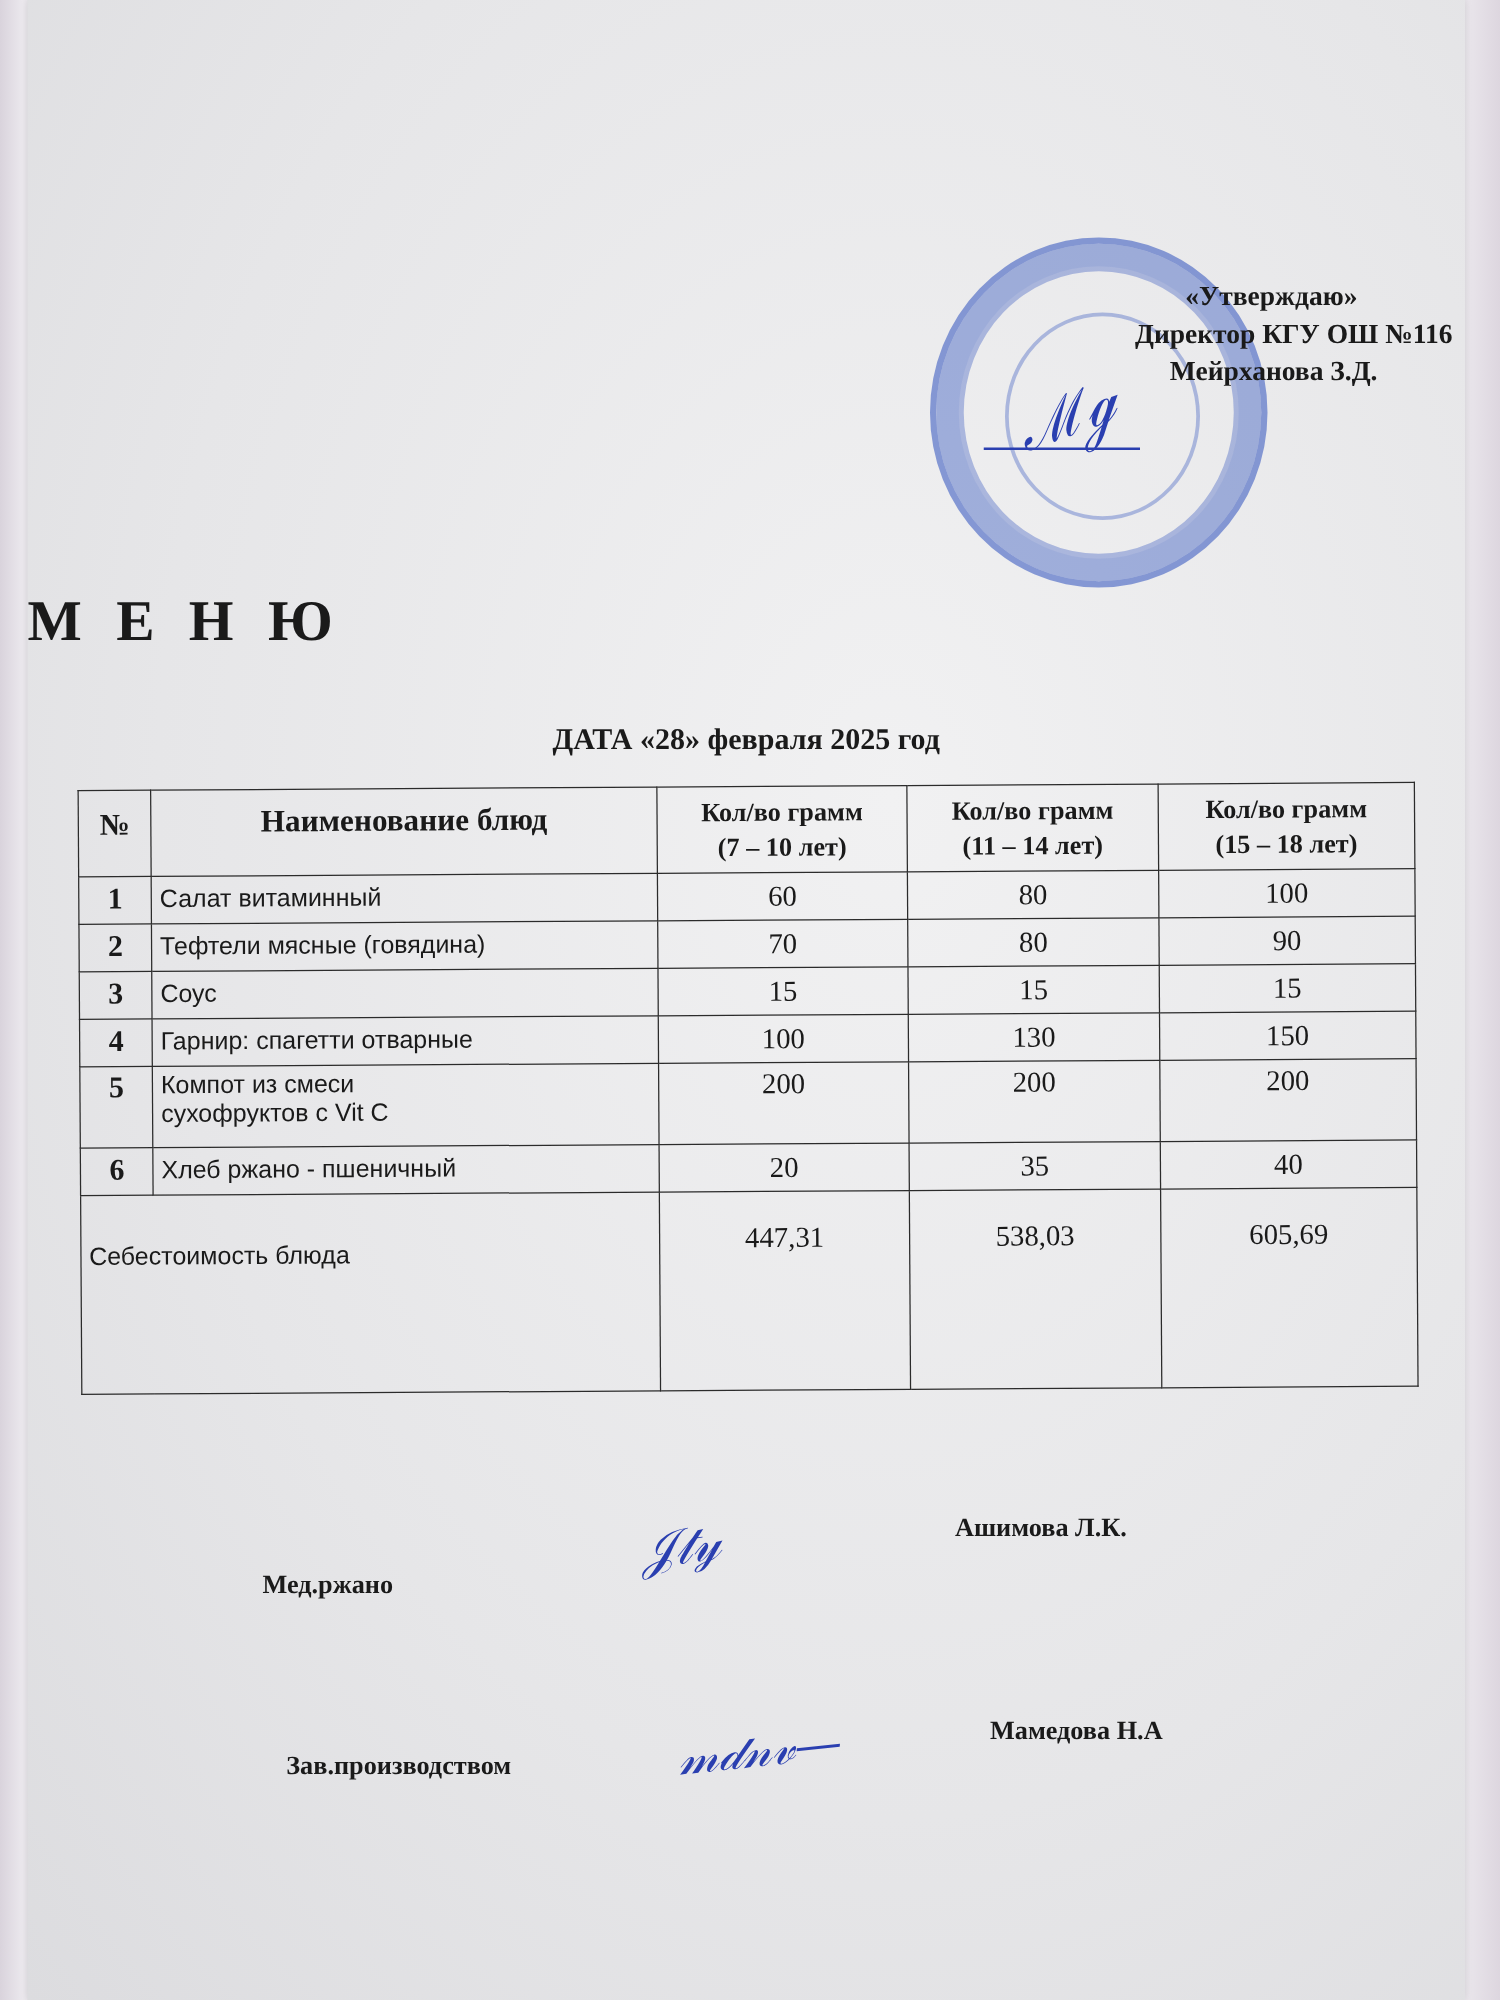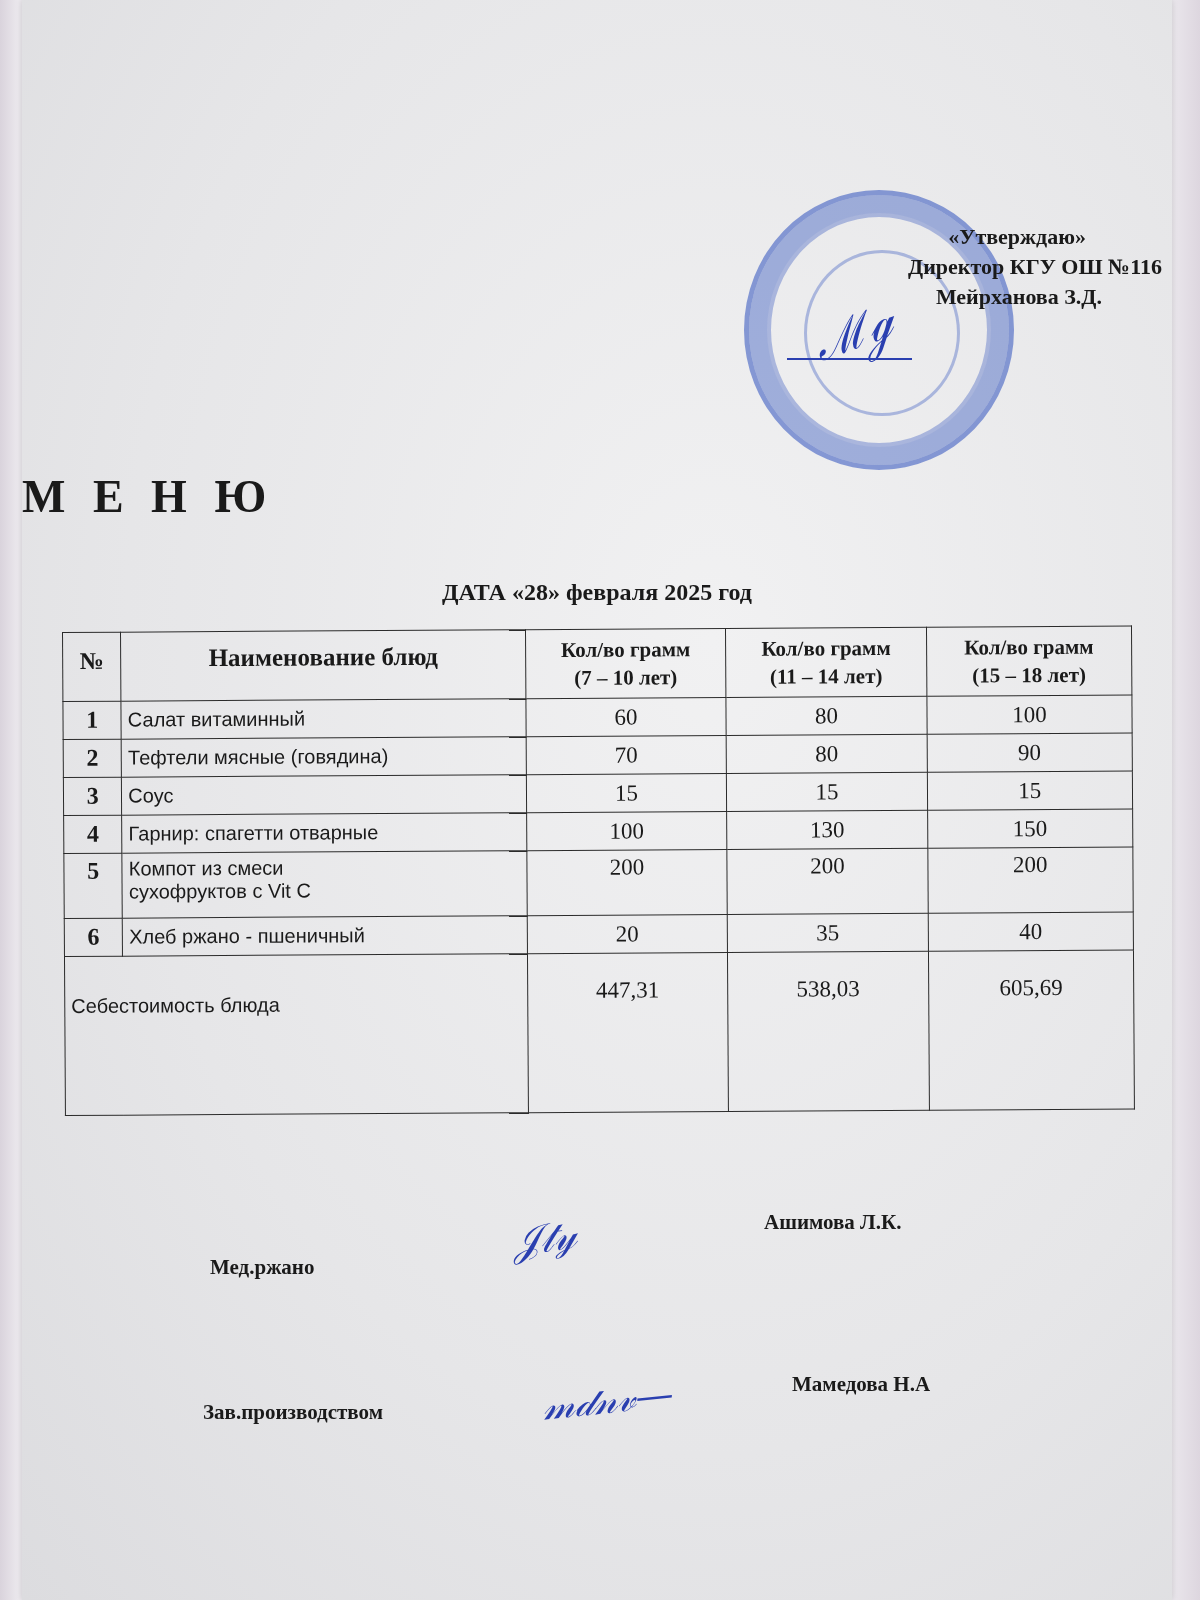--- a/index.html
+++ b/index.html
@@ -61,21 +61,21 @@
   table.menu td.n { text-align: center; font-weight: bold; font-size: 24px; }
   table.menu td.dish { font-family: "Liberation Sans", sans-serif; font-size: 20px; }
   table.menu td.v { text-align: center; font-size: 23px; }
   table.menu tr.tall td { height: 60px; vertical-align: top; padding-top: 4px; }
   table.menu tr.cost td { height: 120px; vertical-align: top; padding-top: 20px; }
   table.menu td.costlabel { font-family: "Liberation Sans", sans-serif; font-size: 20px; padding-top: 38px !important; }
   table.menu td.costv { text-align: center; font-size: 23px; padding-top: 24px !important; }
   .role, .person { position: absolute; font-weight: bold; font-size: 21px; }
   .role-nurse { left: 188px; top: 1255px; }
   .person-nurse { left: 742px; top: 1210px; text-align: center; }
-  .role-prod { left: 181px; top: 1400px; text-align: center; }
+  .role-prod { left: 207px; top: 1400px; text-align: center; }
   .person-prod { left: 770px; top: 1372px; }
   .sig-nurse { left: 490px; top: 1215px; font-size: 40px; transform: rotate(-8deg); }
   .sig-prod { left: 520px; top: 1378px; font-size: 38px; transform: rotate(-6deg); }
 </style>
 </head>
 <body>
 
 <div class="photo">
   <div class="sheet">
 

